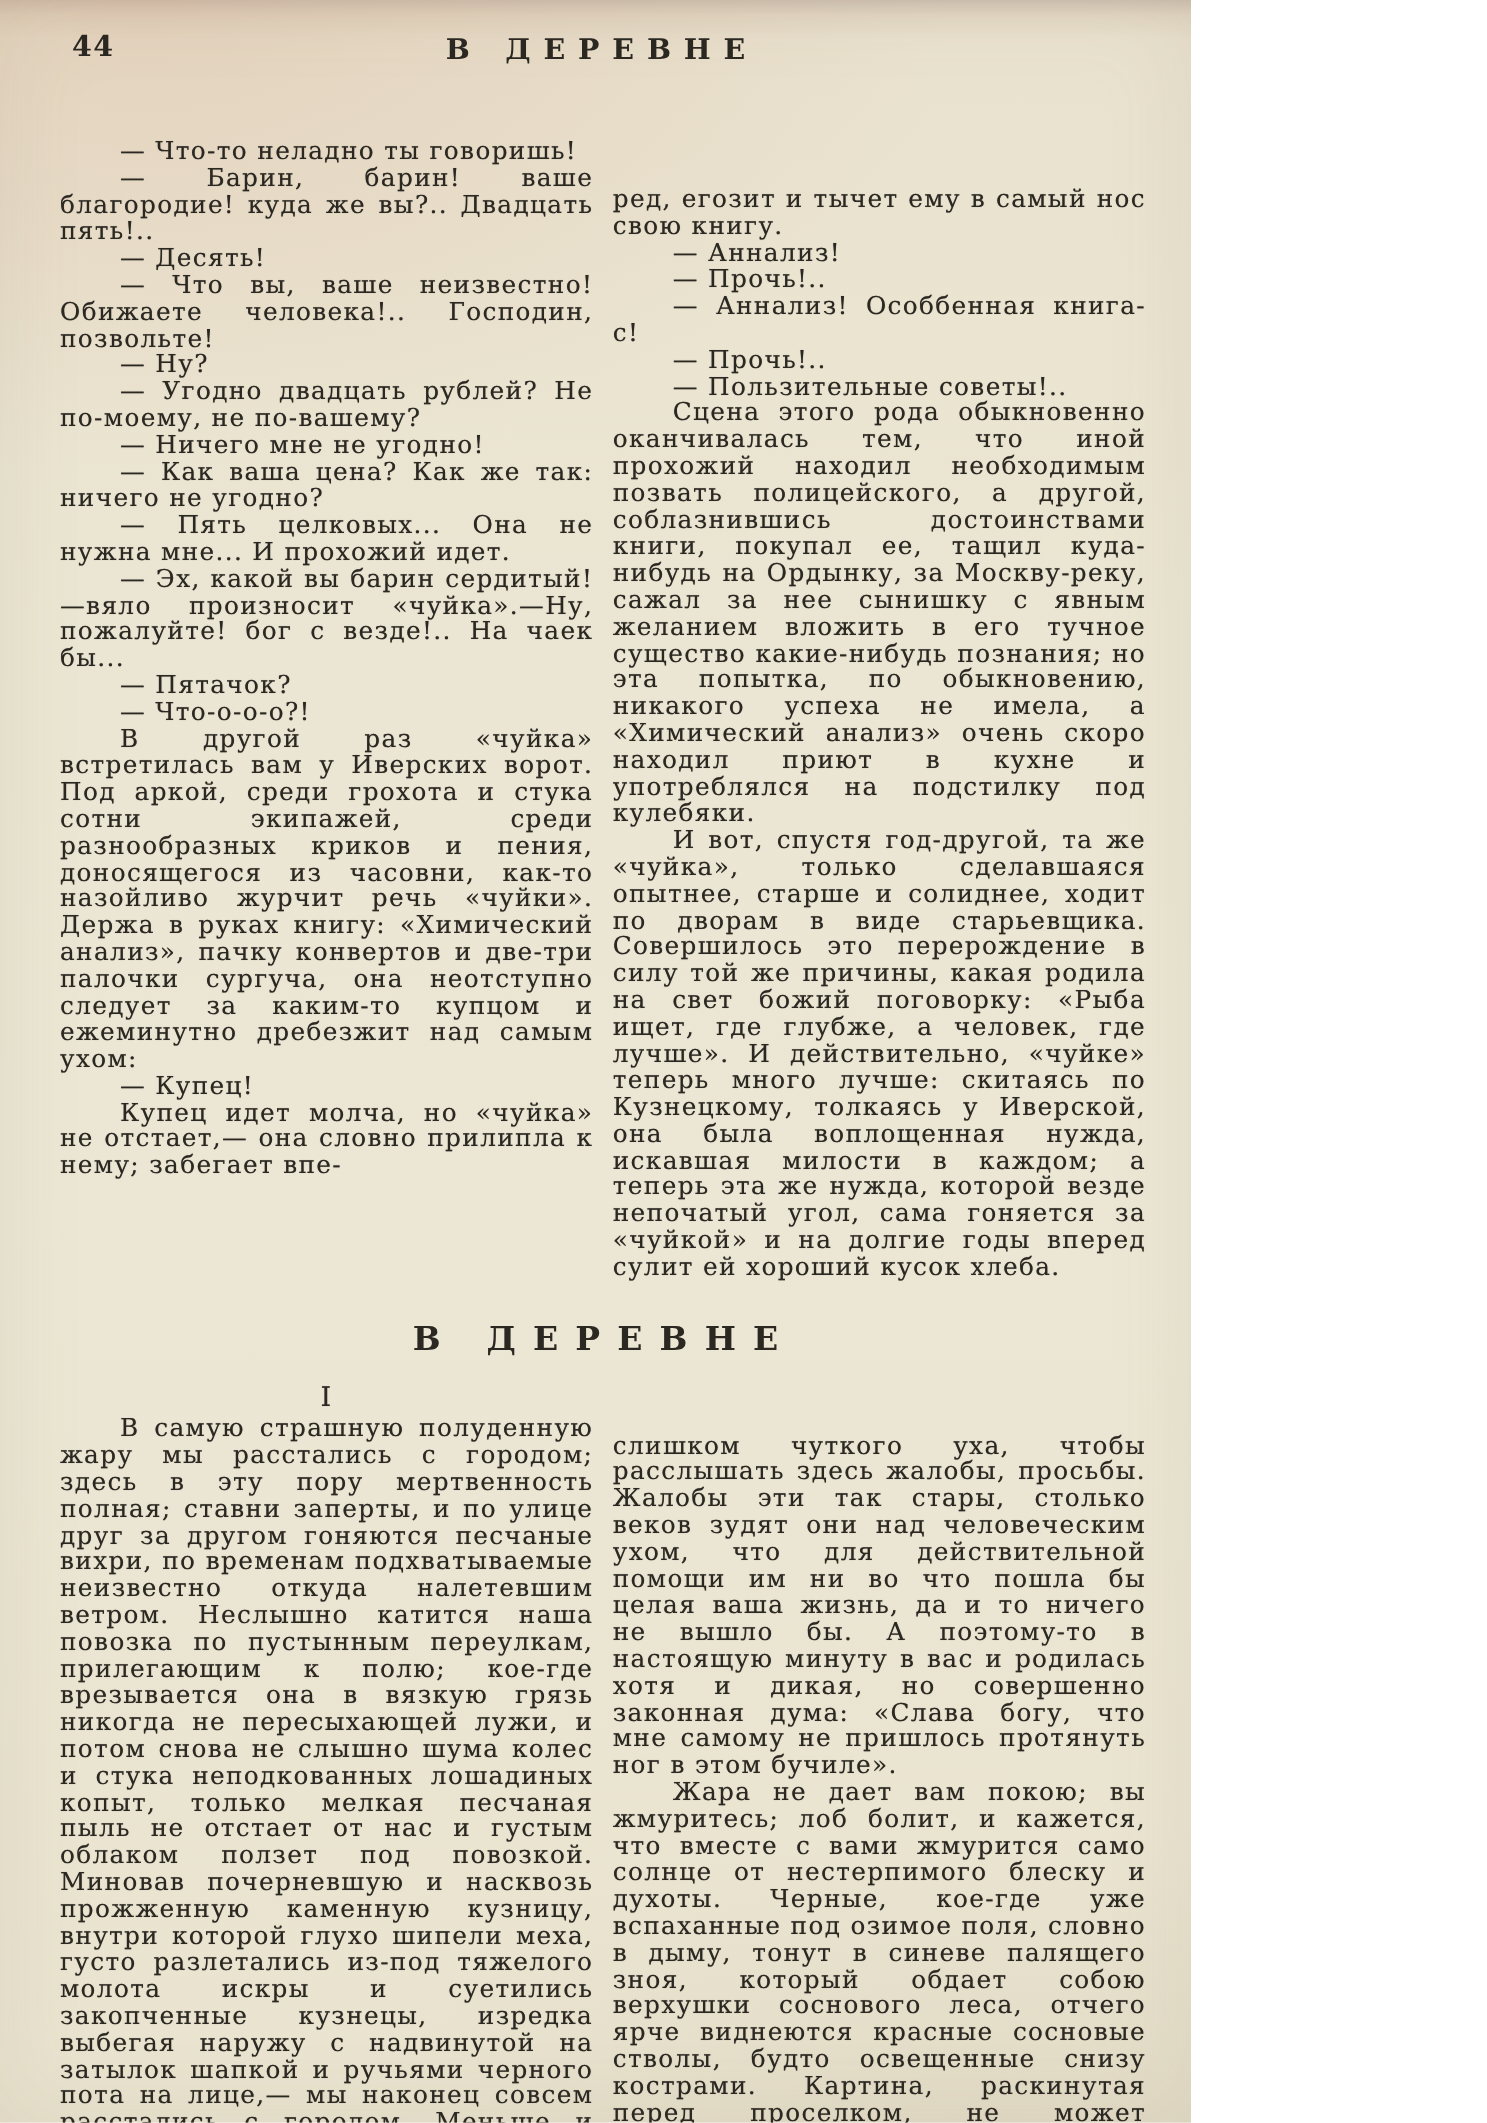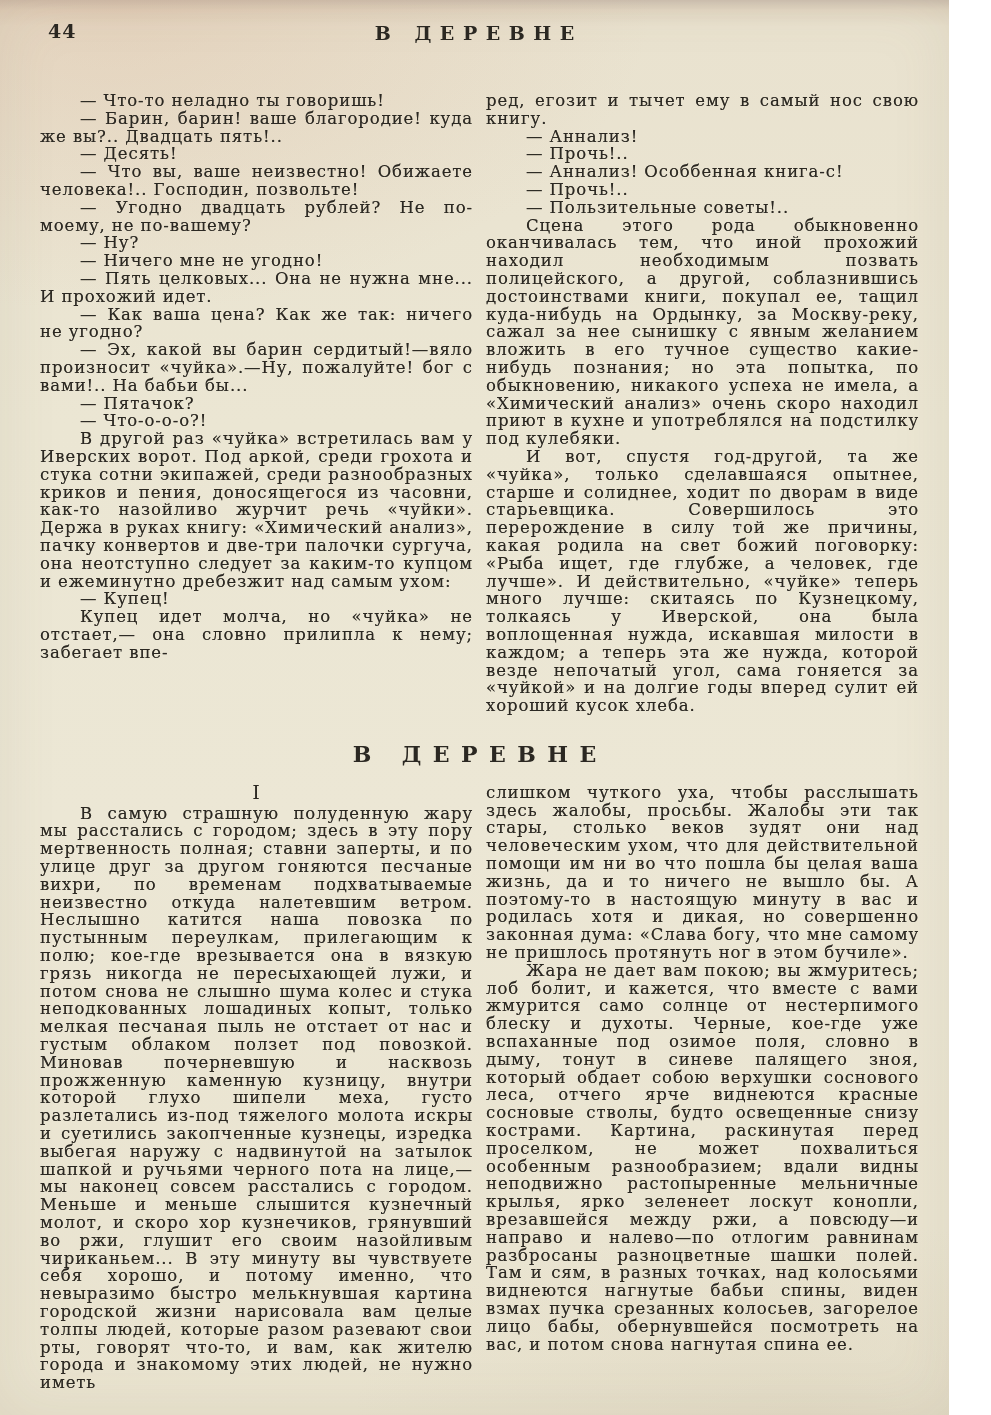--- a/index.html
+++ b/index.html
@@ -1,18 +1,18 @@
 <!DOCTYPE html>
 <html><head>
 <meta charset="utf-8">
 <style>
   html,body{margin:0;padding:0;}
   .page{
     position:relative;
-    width:949px;height:1415px;
+    width:794px;height:1415px;
     overflow:hidden;
     font-family:"DejaVu Serif", serif;
     color:#2b2822;
     background:
       radial-gradient(ellipse 900px 520px at 12% 0%, rgba(214,170,142,0.28), rgba(214,170,142,0) 60%),
       radial-gradient(ellipse 700px 300px at 85% 100%, rgba(205,195,170,0.25), rgba(205,195,170,0) 65%),
       linear-gradient(180deg,#cfc2b2 0px,#e2d7c3 10px,#e9e2cf 26px,#ebe6d3 30%,#ece7d5 58%,#e9e3cf 100%);
     box-shadow: inset 0 0 60px rgba(120,100,70,0.10);
   }
   .page *{box-sizing:border-box;}
@@ -37,21 +37,21 @@
   .col{
     flex:1 1 0;
     font-size:16.5px;
     line-height:17.8px;
     letter-spacing:0.9px;
     text-align:justify;
     text-shadow:0 0 0.5px rgba(43,40,34,0.55);
   }
   .sec1{margin-top:30px;}
   .para{margin:0;text-indent:40px;}
-  .para.no-indent{text-indent:0;}
+  .para.no-indent{text-indent:0;margin-top:32px;}
   .section-head{margin-top:26px;text-align:center;}
   .section-title{
     margin:0;font-size:22px;font-weight:bold;
     letter-spacing:0.52em;text-indent:0.52em;
   }
   .section-subtitle{
     margin:15px 0 0 0;font-size:18px;
     letter-spacing:0.14em;text-indent:0.14em;
   }
   .sec2{margin-top:17px;}
@@ -69,26 +69,26 @@
     <span class="pagenum">44</span>
     <span class="running-title">В ДЕРЕВНЕ</span>
   </header>
 
   <section class="two-col sec1">
     <div class="col">
         <p class="para">— Что-то неладно ты говоришь!</p>
         <p class="para">— Барин, барин! ваше благородие! куда же вы?.. Двадцать пять!..</p>
         <p class="para">— Десять!</p>
         <p class="para">— Что вы, ваше неизвестно! Обижаете человека!.. Господин, позвольте!</p>
+        <p class="para">— Ну?</p>
         <p class="para">— Угодно двадцать рублей? Не по-моему, не по-вашему?</p>
-        <p class="para">— Ну?</p>
         <p class="para">— Ничего мне не угодно!</p>
+        <p class="para">— Как ваша цена? Как же так: ничего не угодно?</p>
         <p class="para">— Пять целковых... Она не нужна мне... И прохожий идет.</p>
-        <p class="para">— Как ваша цена? Как же так: ничего не угодно?</p>
-        <p class="para">— Эх, какой вы барин сердитый!—вяло произносит «чуйка».—Ну, пожалуйте! бог с вами!.. На бабьи бы...</p>
+        <p class="para">— Эх, какой вы барин сердитый!—вяло произносит «чуйка».—Ну, пожалуйте! бог с везде!.. На чаек бы...</p>
         <p class="para">— Пятачок?</p>
         <p class="para">— Что-о-о-о?!</p>
         <p class="para">В другой раз «чуйка» встретилась вам у Иверских ворот. Под аркой, среди грохота и стука сотни экипажей, среди разнообразных криков и пения, доносящегося из часовни, как-то назойливо журчит речь «чуйки». Держа в руках книгу: «Химический анализ», пачку конвертов и две-три палочки сургуча, она неотступно следует за каким-то купцом и ежеминутно дребезжит над самым ухом:</p>
         <p class="para">— Купец!</p>
         <p class="para">Купец идет молча, но «чуйка» не отстает,— она словно прилипла к нему; забегает впе-</p>
       </div>
     <div class="col">
         <p class="para no-indent">ред, егозит и тычет ему в самый нос свою книгу.</p>
         <p class="para">— Аннализ!</p>
         <p class="para">— Прочь!..</p>

